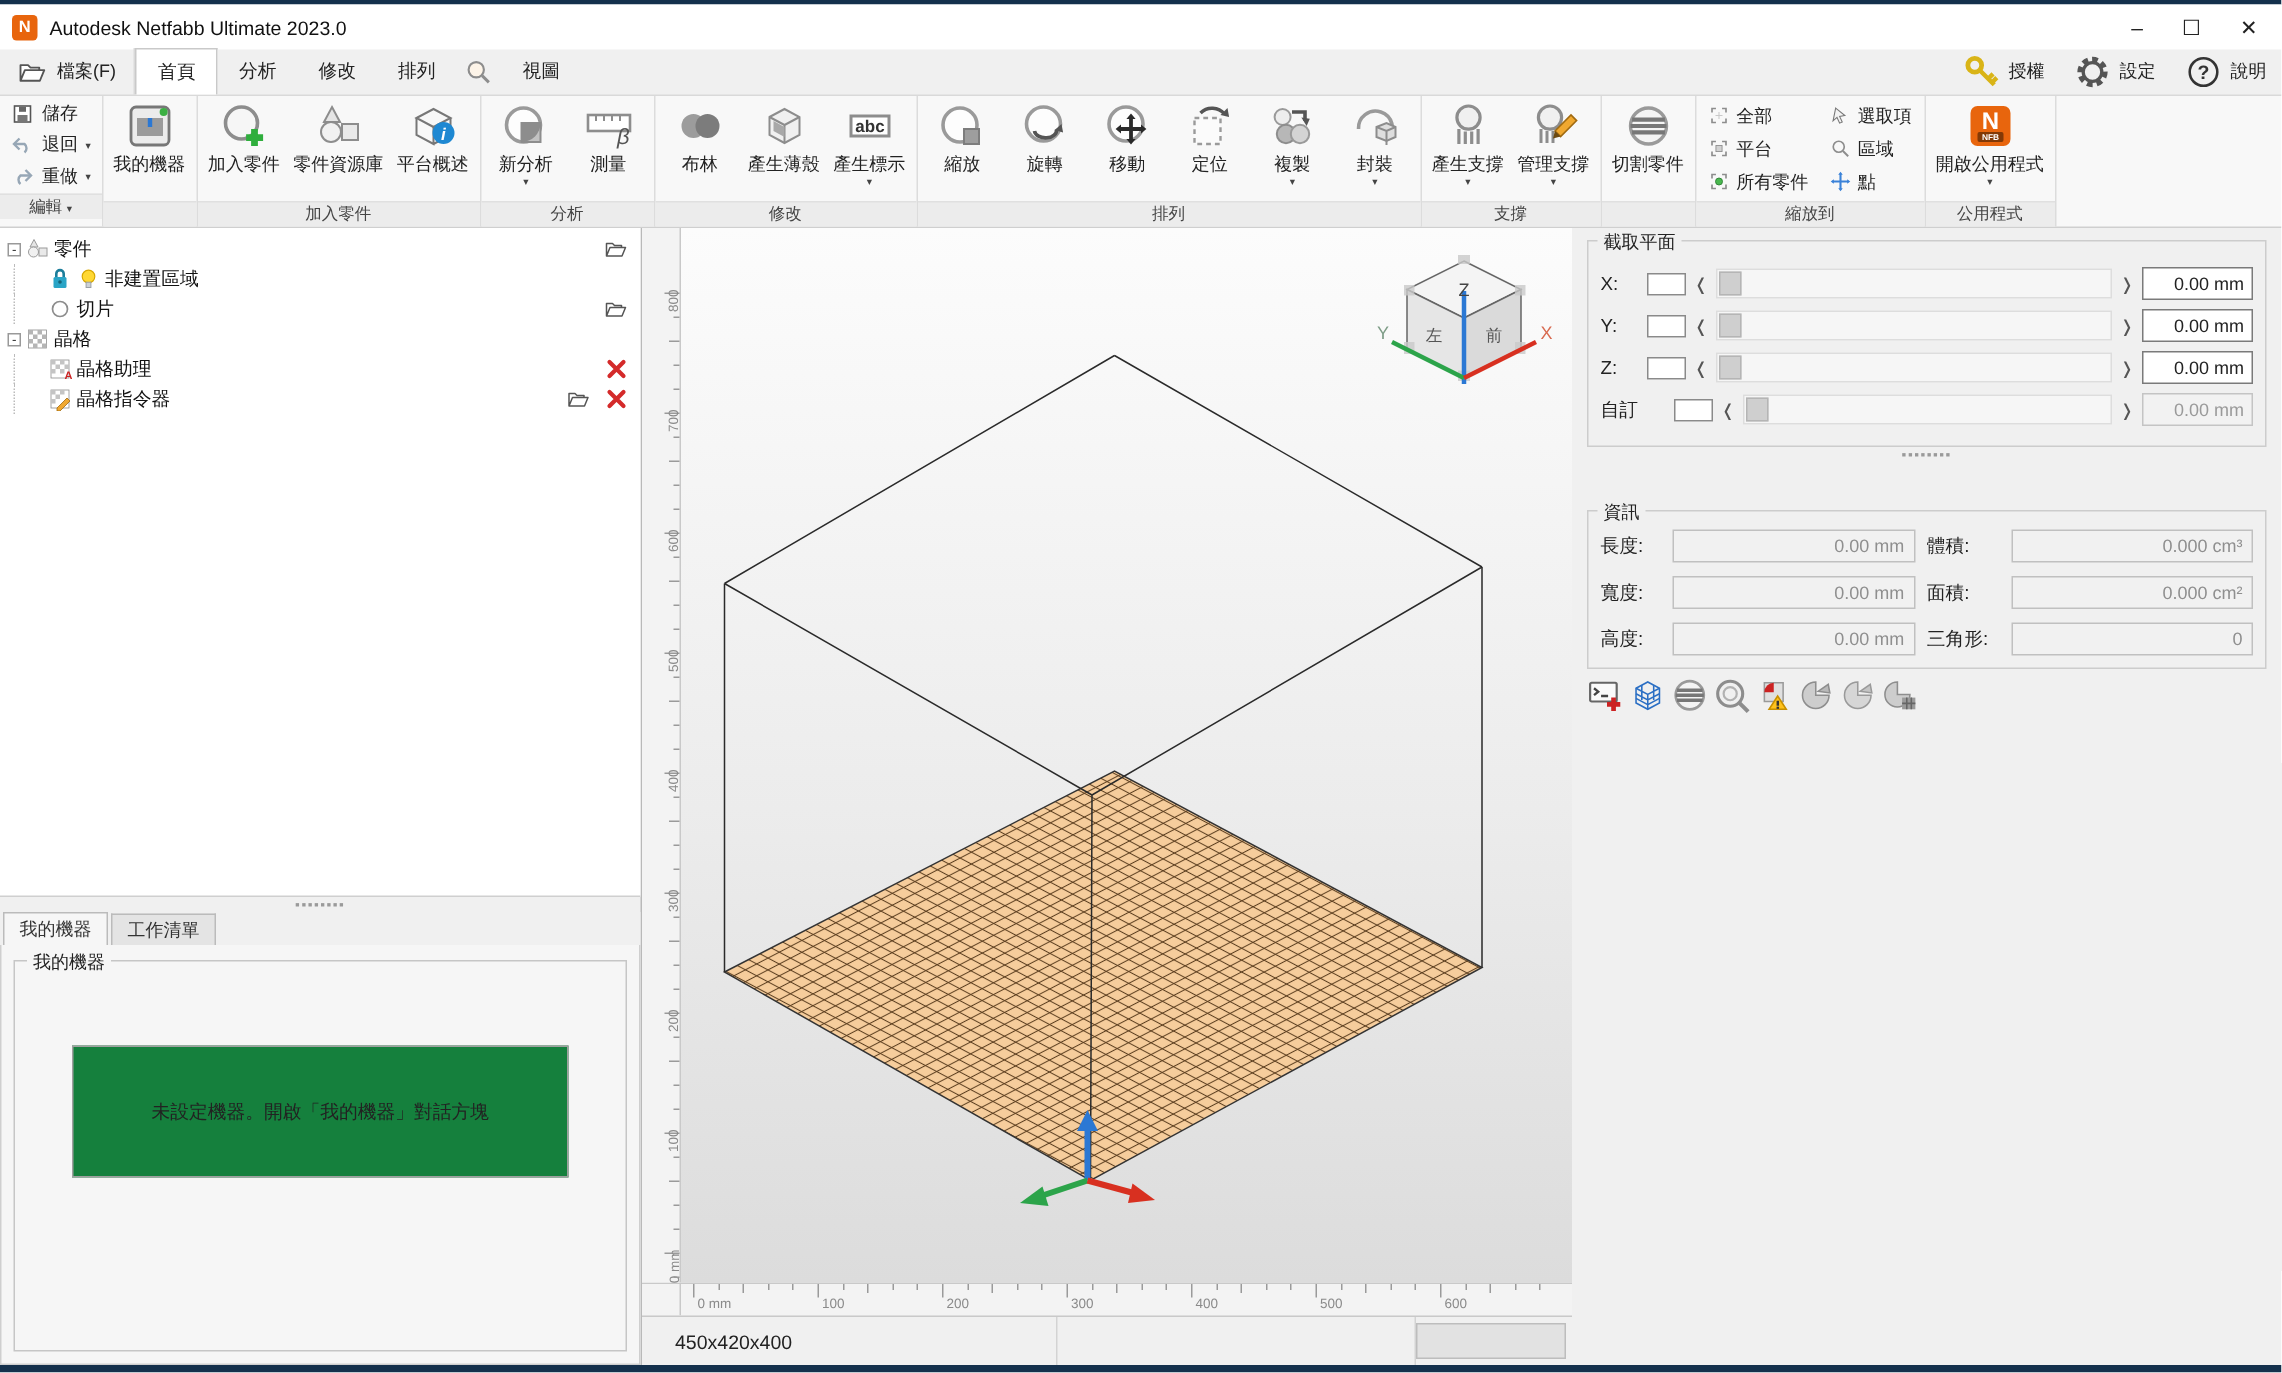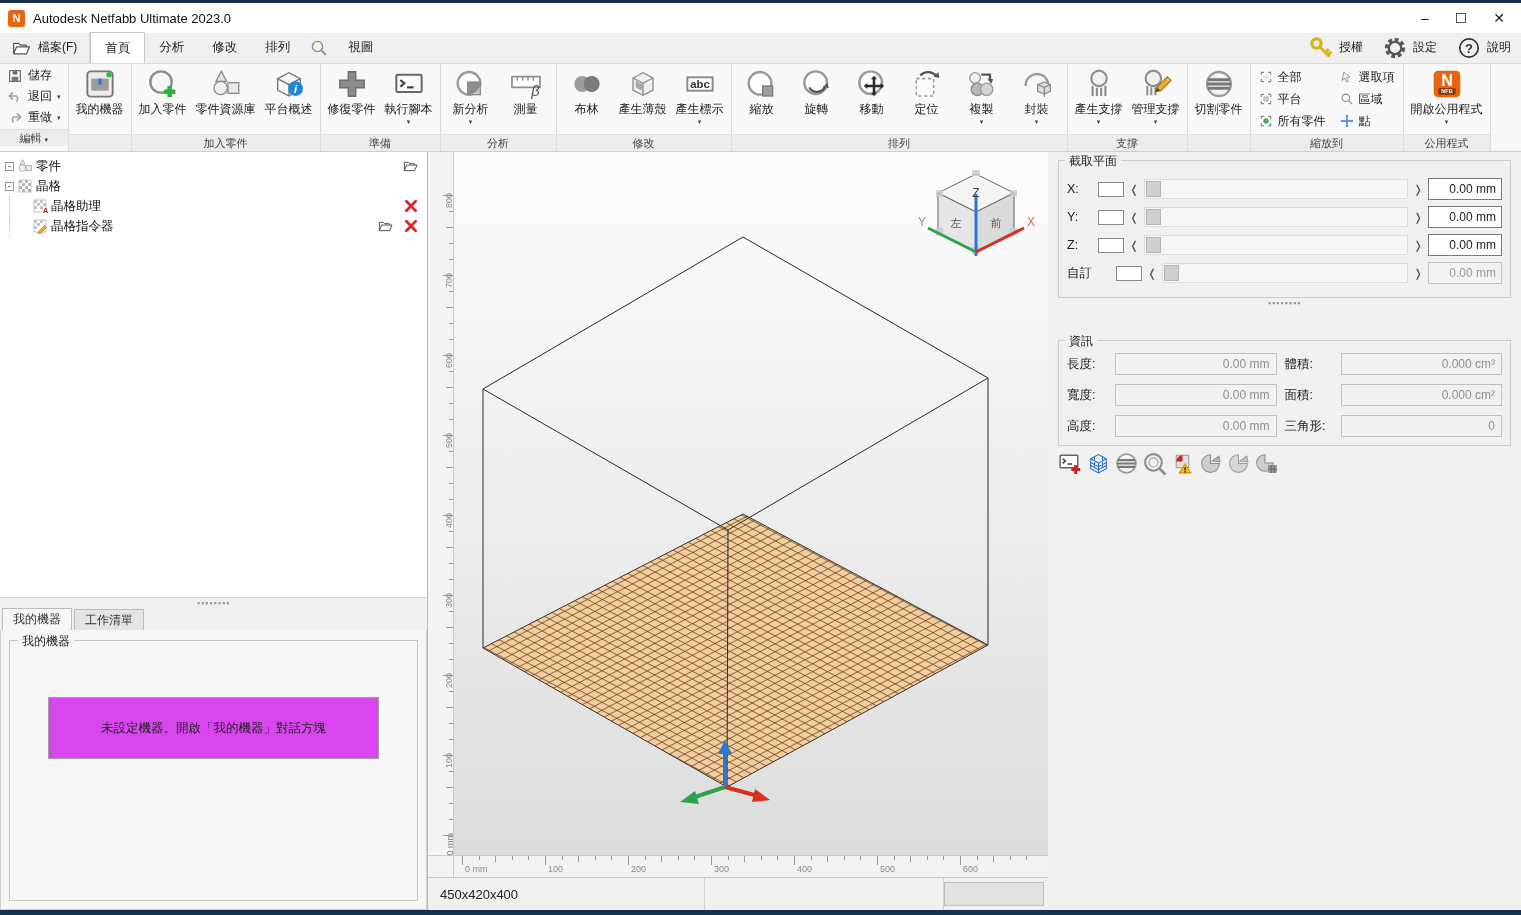--- a/index.html
+++ b/index.html
@@ -61,39 +61,39 @@
   .tindent { width:20px; border-left:1px dotted #bbb; height:100%; margin-left:7px; }
   .vsplit { height:10px; display:flex; align-items:center; justify-content:center; color:#9a9a9a;
     font-size:9px; letter-spacing:1px; }
   .mtabs { height:22px; display:flex; align-items:flex-end; padding-left:2px; background:#f0f0f0; }
   .mtab { padding:0 10px; height:21px; line-height:20px; font-size:12px; color:#333;
     border:1px solid #bbb; border-bottom:none; background:#e4e4e4; margin-right:2px; }
   .mtab.active { background:#f6f6f6; height:22px; font-weight:normal; }
   .machinebox { flex:1; background:#f6f6f6; border:1px solid #cfcfcf; border-top:none; padding:10px 8px 8px 8px; }
   .groupbox { position:relative; border:1px solid #c6c6c6; height:100%; padding:14px 10px; }
   .groupbox > .gbtitle { position:absolute; top:-8px; left:8px; background:#f6f6f6; padding:0 4px; font-size:12px; color:#222; }
-  .msgbox { margin:42px 28px; height:62px; background:#d946ef; border:1px solid #9f9f9f;
+  .msgbox { margin:42px 28px; height:88px; background:#15803d; border:1px solid #9f9f9f;
     display:flex; align-items:center; justify-content:center; font-size:12.5px; color:#222; }
 
   
   .vpcol { width:620px; display:flex; flex-direction:column; background:#f0f0f0; }
   .vpbody { flex:1; display:flex; min-height:0; }
   .vruler { width:26px; background:#f3f3f3; border-right:1px solid #c9c9c9; position:relative; }
   .vruler .vtick { position:absolute; right:0; height:1px; background:#9a9a9a; }
   .vruler .vlab { position:absolute; right:9px; transform:rotate(-90deg); transform-origin:right top;
     font-size:9px; color:#8a8a8a; white-space:nowrap; }
   .canvas { flex:1; position:relative; background:linear-gradient(180deg,#fcfcfc 0%,#ececec 55%,#dcdcdc 100%); overflow:hidden; }
   .navcube { position:absolute; top:12px; right:10px; width:124px; height:108px; }
   .hruler { height:22px; display:flex; background:#f3f3f3; border-top:1px solid #c9c9c9; }
   .hruler .corner { width:26px; border-right:1px solid #c9c9c9; }
   .hruler .hbody { flex:1; position:relative; }
   .hruler .htick { position:absolute; top:0; width:1px; background:#9a9a9a; }
   .hruler .hlab { position:absolute; top:8px; font-size:9px; color:#8a8a8a; white-space:nowrap; }
   .statusbar { height:33px; background:#f0f0f0; border-top:1px solid #c9c9c9; display:flex; align-items:center; }
-  .scell { height:100%; display:flex; align-items:center; padding:0 12px; border-right:1px solid #d3d3d3;
+  .scell { height:100%; display:flex; align-items:center; padding:0 22px; border-right:1px solid #d3d3d3;
     font-size:13px; color:#222; }
   .sprog { width:100px; height:24px; background:#e2e2e2; border:1px solid #bdbdbd; margin-right:4px; }
 
   
   .rightcol { flex:1; display:flex; flex-direction:column; background:#f0f0f0; padding:8px 10px 4px 10px; min-width:0; }
   .rgbox { position:relative; border:1px solid #cccccc; padding:12px 8px 8px 8px; }
   .rgbox > .gbtitle { position:absolute; top:-8px; left:6px; background:#f0f0f0; padding:0 4px; font-size:12px; color:#222; }
   .srow { display:flex; align-items:center; height:24px; margin:4px 0; gap:5px; }
   .srow .slab { width:26px; font-size:12.5px; color:#222; }
   .srow.custom .slab { width:44px; }
@@ -274,44 +274,20 @@
             <span class="rlabel">平台概述</span>
           </div>
         </div>
         <div class="rgroup-foot"><span>加入零件</span></div>
       </div>
       <div class="rgroup">
         <div class="rgroup-body">
           <div class="rbtn">
             <span class="ric">
               <svg viewBox="0 0 24 24" width="32" height="32">
-                <path d="M9.2 2.8h5.6v6.4h6.4v5.6h-6.4v6.4H9.2v-6.4H2.8V9.2h6.4z" fill="#8c8c8c" stroke="#6d6d6d"></path>
-              </svg>
-            </span>
-            <span class="rlabel">修復零件</span>
-          </div>
-          <div class="rbtn">
-            <span class="ric">
-              <svg viewBox="0 0 24 24" width="32" height="32">
-                <rect x="2.5" y="5" width="19" height="13" rx="1" fill="#fafafa" stroke="#666" stroke-width="1.5"></rect>
-                <path d="M5.5 9l3 2.5-3 2.5" fill="none" stroke="#444" stroke-width="1.6"></path>
-                <path d="M10.5 14.5h5" stroke="#444" stroke-width="1.6"></path>
-              </svg>
-            </span>
-            <span class="rlabel">執行腳本</span>
-            <span class="rdrop">▾</span>
-          </div>
-        </div>
-        <div class="rgroup-foot"><span>準備</span></div>
-      </div>
-      <div class="rgroup">
-        <div class="rgroup-body">
-          <div class="rbtn">
-            <span class="ric">
-              <svg viewBox="0 0 24 24" width="32" height="32">
                 <circle cx="10.5" cy="11.5" r="8.5" fill="#fdfdfd" stroke="#9a9a9a" stroke-width="1.8"></circle>
                 <rect x="9.5" y="10.5" width="9.5" height="9.5" fill="#c2c2c2" stroke="#8d8d8d"></rect>
                 <path d="M9.5 20a9.5 9.5 0 009.5-9.5H9.5z" fill="#8d8d8d"></path>
               </svg>
             </span>
             <span class="rlabel">新分析</span>
             <span class="rdrop">▾</span>
           </div>
           <div class="rbtn">
             <span class="ric">
@@ -553,20 +529,53 @@
           <div class="trow">
             <span class="expander">-</span>
             <span class="icon16">
               <svg viewBox="0 0 24 24" width="16" height="16">
                 <path d="M8.5 2.5l4 7.5H4.5z" fill="#e5e5e5" stroke="#9a9a9a"></path>
                 <circle cx="8" cy="15" r="5" fill="#f1f1f1" stroke="#9a9a9a"></circle>
                 <rect x="13.5" y="11" width="8" height="8" fill="#e9e9e9" stroke="#9a9a9a"></rect>
               </svg>
             </span>
             <span class="tlabel">零件</span>
+            <span class="tfill"></span>
+            <span class="icon16" style="margin-right:6px">
+              <svg viewBox="0 0 24 24" width="16" height="16">
+                <path d="M2 19l3.5-8.5H21L17.5 19zM2 19V6.5h6l2 2h7v2" fill="#fff" stroke="#555" stroke-width="1.5" stroke-linejoin="round"></path>
+              </svg>
+            </span>
+          </div>
+          <div class="trow">
+            <span class="tindent"></span>
+            <span class="icon16">
+              <svg viewBox="0 0 24 24" width="16" height="16">
+                <rect x="5.5" y="10" width="13" height="11" rx="1.5" fill="#2aa4c6"></rect>
+                <path d="M8.3 10V6.8a3.7 3.7 0 017.4 0V10" fill="none" stroke="#1d7e9b" stroke-width="2.6"></path>
+                <circle cx="12" cy="15" r="1.8" fill="#156478"></circle>
+              </svg>
+            </span>
+            <span class="icon16">
+              <svg viewBox="0 0 24 24" width="16" height="16">
+                <circle cx="12" cy="9.5" r="6.3" fill="#ffd833" stroke="#d8a800" stroke-width="1.2"></circle>
+                <rect x="9.6" y="15.2" width="4.8" height="5.3" fill="#ccd1d6" stroke="#9aa0a6"></rect>
+              </svg>
+            </span>
+            <span class="tlabel">非建置區域</span>
+            <span class="tfill"></span>
+          </div>
+          <div class="trow">
+            <span class="tindent"></span>
+            <span class="icon16">
+              <svg viewBox="0 0 24 24" width="16" height="16">
+                <circle cx="12" cy="12" r="7.5" fill="#fff" stroke="#8d8d8d" stroke-width="1.7"></circle>
+              </svg>
+            </span>
+            <span class="tlabel">切片</span>
             <span class="tfill"></span>
             <span class="icon16" style="margin-right:6px">
               <svg viewBox="0 0 24 24" width="16" height="16">
                 <path d="M2 19l3.5-8.5H21L17.5 19zM2 19V6.5h6l2 2h7v2" fill="#fff" stroke="#555" stroke-width="1.5" stroke-linejoin="round"></path>
               </svg>
             </span>
           </div>
           <div class="trow">
             <span class="expander">-</span>
             <span class="icon16">

